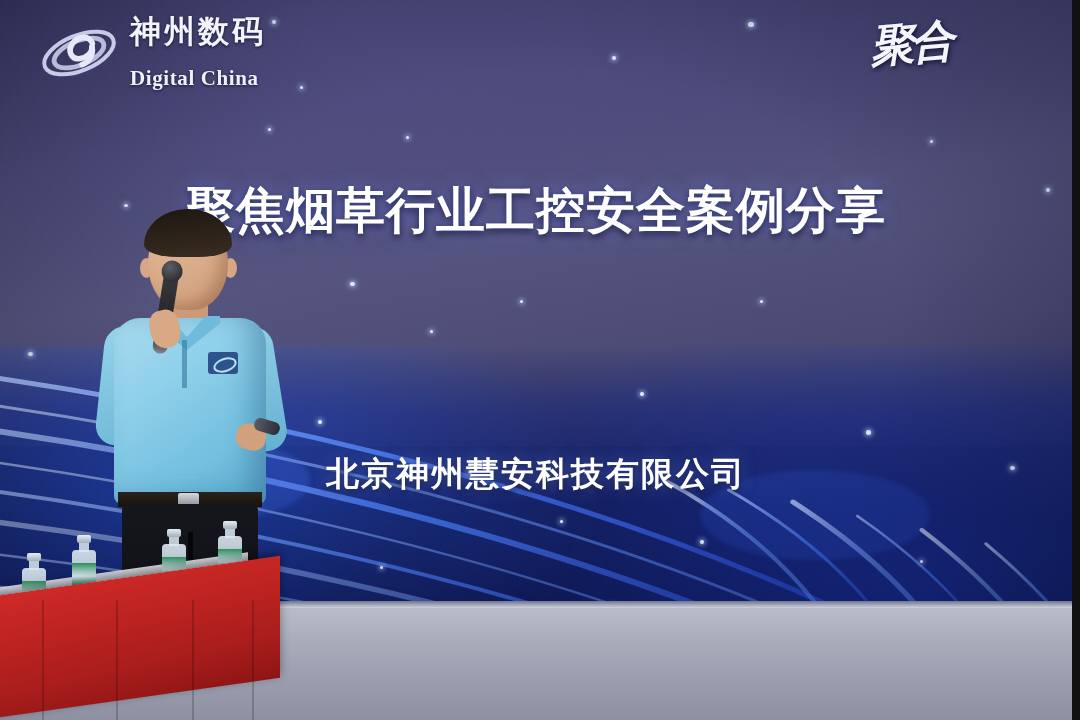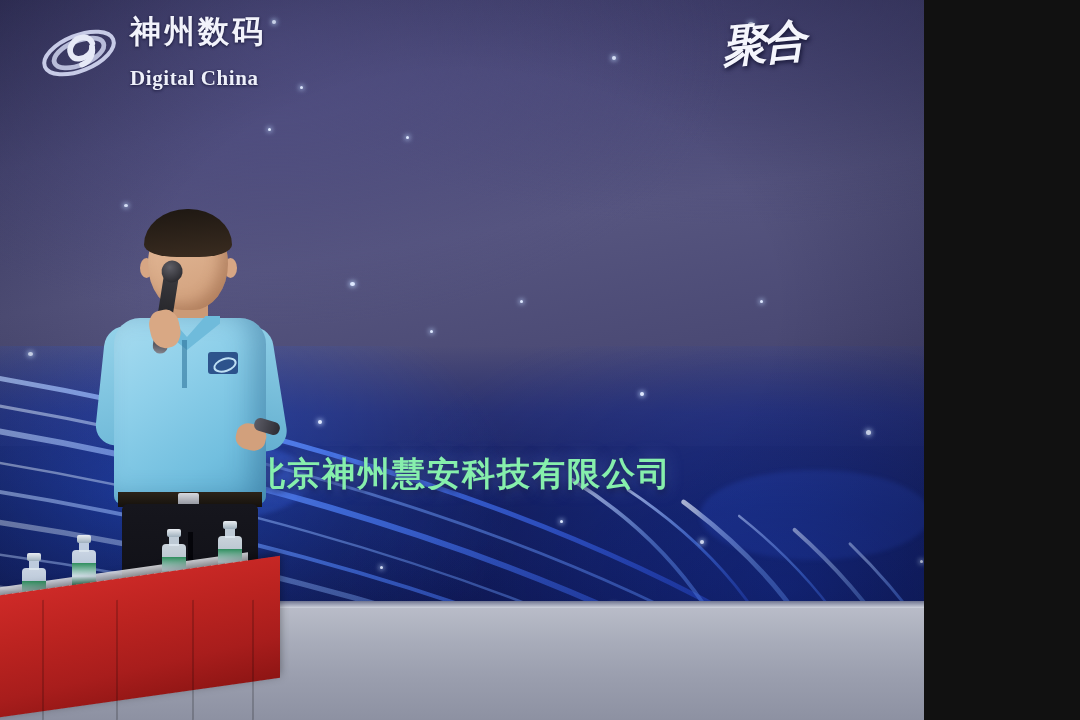--- a/index.html
+++ b/index.html
@@ -1,18 +1,18 @@
 <!DOCTYPE html>
 <html><head>
 <meta charset="utf-8">
 <style>
   html,body{margin:0;padding:0;background:#111;}
   *{box-sizing:border-box;}
   #stage{
-    position:relative;width:924px;height:720px;overflow:hidden;
+    position:relative;width:1072px;height:720px;overflow:hidden;
     font-family:"Liberation Sans","DejaVu Sans",sans-serif;
     background:#2d2d55;
   }
 
   
   .screen{position:absolute;inset:0;overflow:hidden;}
   .screen-top{
     position:absolute;left:0;top:0;width:100%;height:62%;
     background:
       radial-gradient(ellipse 70% 90% at 30% 10%, rgba(80,78,130,.85) 0%, rgba(58,57,98,0) 70%),
@@ -78,21 +78,21 @@
     text-shadow:0 0 18px rgba(120,140,255,.5),0 3px 7px rgba(5,5,30,.85);
   }
   .slide-date{
     position:absolute;left:0;right:0;top:350px;text-align:center;
     font-size:30px;font-weight:700;color:#f4f6ff;letter-spacing:1px;
     font-family:"DejaVu Sans","Liberation Sans",sans-serif;
     text-shadow:0 0 14px rgba(110,130,255,.45),0 2px 6px rgba(5,5,30,.8);
   }
   .slide-company{
     position:absolute;left:0;right:0;top:452px;text-align:center;
-    font-size:33px;font-weight:700;color:#86efac;letter-spacing:2px;
+    font-size:33px;font-weight:700;color:#ffffff;letter-spacing:2px;
     font-family:"DejaVu Sans","Liberation Sans",sans-serif;
     text-shadow:0 0 16px rgba(120,150,255,.55),0 2px 7px rgba(5,5,30,.85);
   }
 
   
   .floor{
     position:absolute;left:0;bottom:0;width:100%;height:112px;
     background:linear-gradient(180deg,#b9bcc8 0%,#a8acba 30%,#9a9eae 62%,#8d91a2 100%);
   }
   .floor-edge{
@@ -325,20 +325,21 @@
     <span class="words">
       <span class="cn">神州数码</span>
       <span class="en">Digital China</span>
     </span>
   </div>
 
   <div class="logo-slogan">
     <div class="calli">聚合</div>
   </div>
 
+  <div class="slide-title">聚焦烟草行业工控安全案例分享</div>
   <div class="slide-company">北京神州慧安科技有限公司</div>
 
   <div class="floor-edge"></div>
   <div class="floor"></div>
 
   <div class="speaker">
     <div class="sp-armL"></div>
     <div class="sp-armR"></div>
     <div class="sp-neck"></div>
     <div class="sp-ear l"></div>

